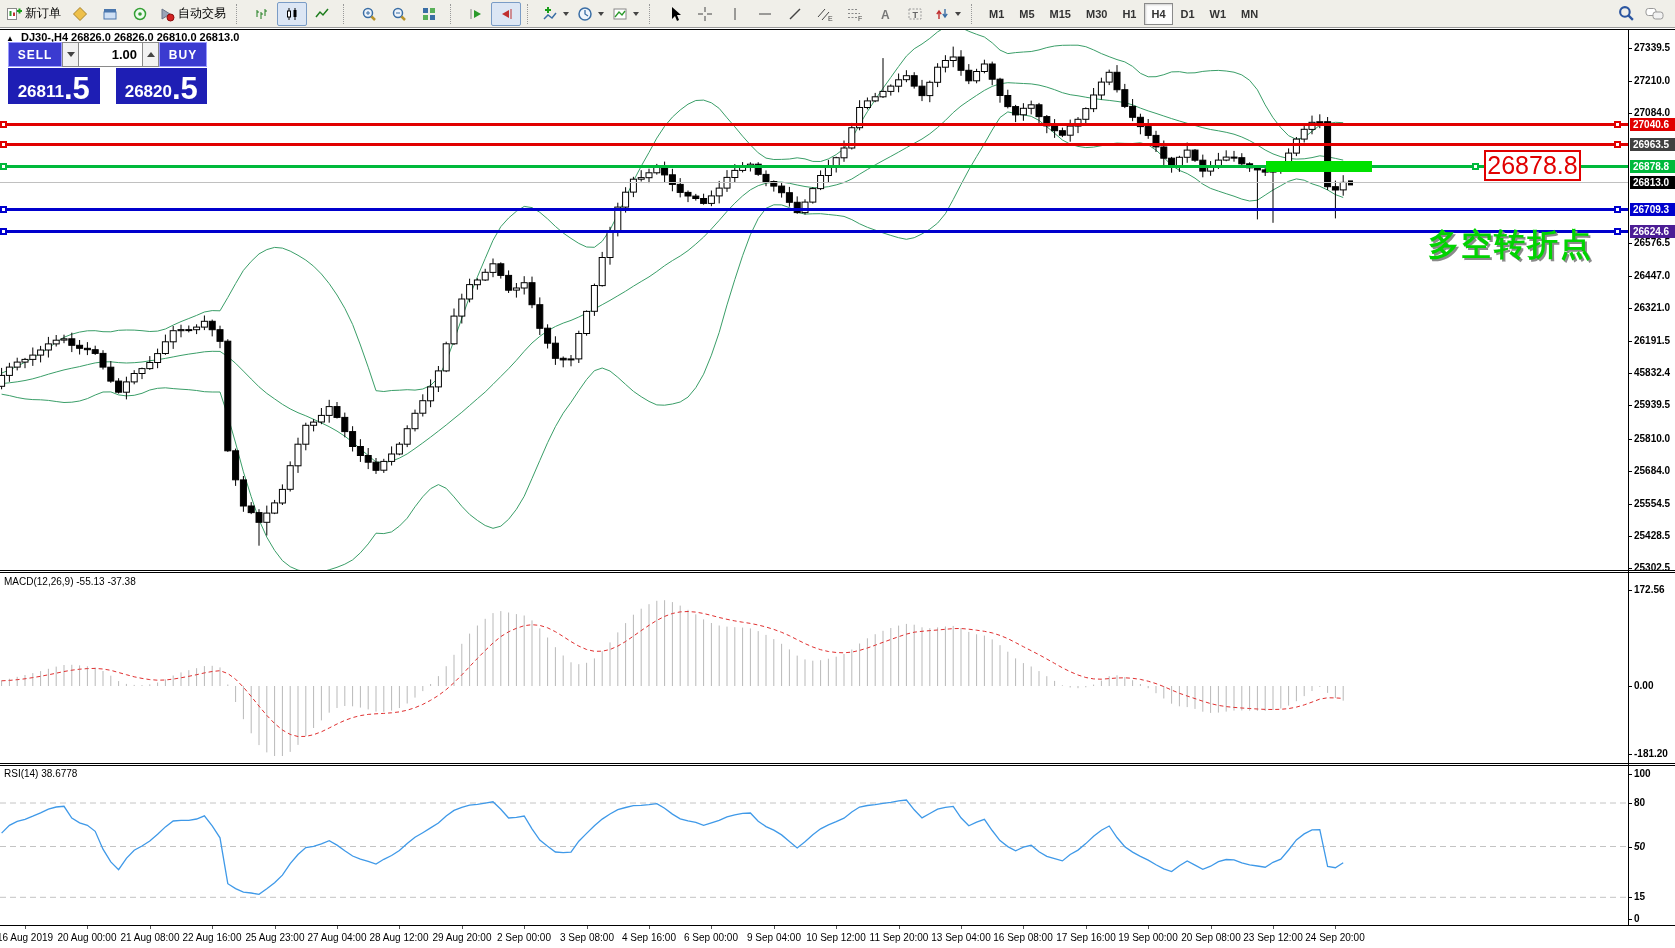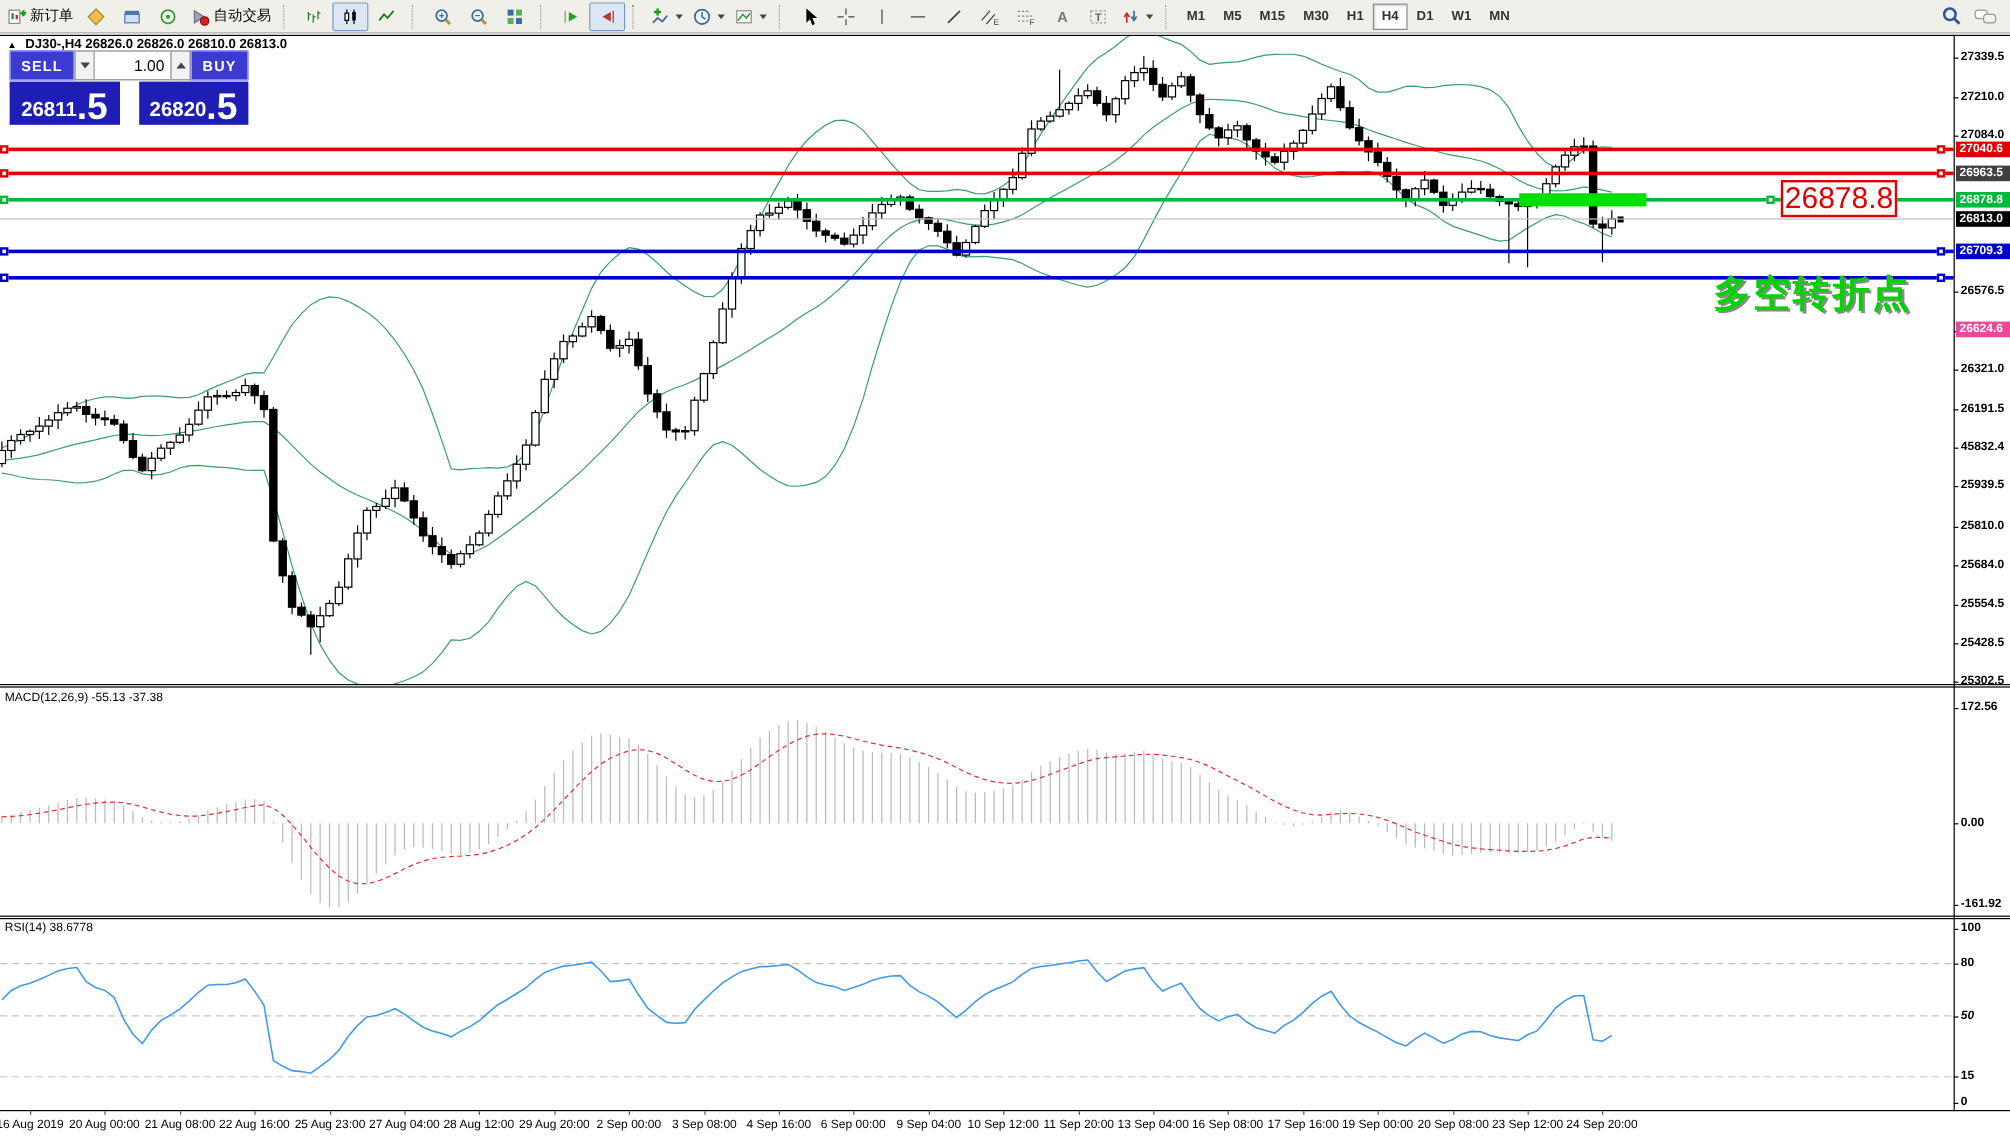--- a/index.html
+++ b/index.html
@@ -39,21 +39,21 @@
   .p-row1{display:flex;height:25px;}
   .p-btn{background:#3b3bd0;border:1px solid #9a9aff;color:#fff;font-size:12px;font-weight:700;
          letter-spacing:1px;display:flex;align-items:center;justify-content:center;box-sizing:border-box;}
   .p-sell-btn{width:54px;}
   .p-buy-btn{width:48px;}
   .spin{width:17px;background:#f2f2f2;border:1px solid #8a8a8a;display:flex;align-items:center;
         justify-content:center;box-sizing:border-box;}
   .tri-up{width:0;height:0;border-left:4px solid transparent;border-right:4px solid transparent;border-bottom:5px solid #444;}
   .tri-dn{width:0;height:0;border-left:4px solid transparent;border-right:4px solid transparent;border-top:5px solid #444;}
   .p-vol{width:63px;background:#fff;border:1px solid #8a8a8a;border-left:none;border-right:none;
-         font-size:13px;font-weight:400;color:#000;display:flex;align-items:center;justify-content:flex-end;
+         font-size:13px;font-weight:700;color:#000;display:flex;align-items:center;justify-content:flex-end;
          padding-right:5px;box-sizing:border-box;}
   .p-row2{display:flex;margin-top:1px;height:36px;gap:16px;text-align:right;}
   .p-price{flex:1;background:#1e1eb4;color:#fff;display:flex;align-items:flex-end;justify-content:center;
            padding-bottom:2px;}
   .p-price .main{font-size:17px;font-weight:700;line-height:20px;}
   .p-price .big{font-size:31px;font-weight:700;line-height:26px;}
   
   .hl-rect{position:absolute;left:1266px;top:161px;width:106px;height:11px;background:#00e100;}
   .callout{position:absolute;left:1484px;top:150px;width:97px;height:31px;background:#fff;
            border:2px solid #e10000;box-sizing:border-box;color:#e10000;font-size:25px;font-weight:400;
@@ -855,29 +855,29 @@
       <div class="lvl-handle" style="left: 0px; top: 163px; border: 2px solid rgb(0, 185, 59);"></div>
       <div class="lvl-handle" style="left: 1472px; top: 163px; border: 2px solid rgb(0, 185, 59);"></div>
       <div class="axis-label" style="top: 160px; background: rgb(0, 185, 59);">26878.8</div>
       <div class="hline" style="top: 208px; height: 3px; background: rgb(0, 0, 205);"></div>
       <div class="lvl-handle" style="left: 0px; top: 206px; border: 2px solid rgb(0, 0, 205);"></div>
       <div class="lvl-handle" style="left: 1614px; top: 206px; border: 2px solid rgb(0, 0, 205);"></div>
       <div class="axis-label" style="top: 203px; background: rgb(0, 0, 205);">26709.3</div>
       <div class="hline" style="top: 230px; height: 3px; background: rgb(0, 0, 205);"></div>
       <div class="lvl-handle" style="left: 0px; top: 228px; border: 2px solid rgb(0, 0, 205);"></div>
       <div class="lvl-handle" style="left: 1614px; top: 228px; border: 2px solid rgb(0, 0, 205);"></div>
-      <div class="axis-label" style="top: 225px; background: #ec4899; margin-top: 43px;">26624.6</div>
+      <div class="axis-label" style="top: 225px; background: #4c1d95;">26624.6</div>
       <div class="hline" style="top: 182px; height: 1px; background: rgb(192, 192, 192);"></div>
       <div class="axis-label" style="top: 176px; background: rgb(0, 0, 0);">26813.0</div>
       <div class="tick-dash" style="top: 590px;"></div>
       <div class="tick-label" style="top: 584px;">172.56</div>
       <div class="tick-dash" style="top: 686px;"></div>
       <div class="tick-label" style="top: 680px;">0.00</div>
       <div class="tick-dash" style="top: 754px;"></div>
-      <div class="tick-label" style="top: 748px;">-161.92</div>
+      <div class="tick-label" style="top: 748px;">-181.20</div>
       <div class="tick-dash" style="top: 774px;"></div>
       <div class="tick-label" style="top: 768px;">100</div>
       <div class="tick-dash" style="top: 803px;"></div>
       <div class="tick-label" style="top: 797px;">80</div>
       <div class="tick-dash" style="top: 847px;"></div>
       <div class="tick-label" style="top: 841px; font-style: italic;">50</div>
       <div class="tick-dash" style="top: 897px;"></div>
       <div class="tick-label" style="top: 891px;">15</div>
       <div class="tick-dash" style="top: 919px;"></div>
       <div class="tick-label" style="top: 913px;">0</div>

